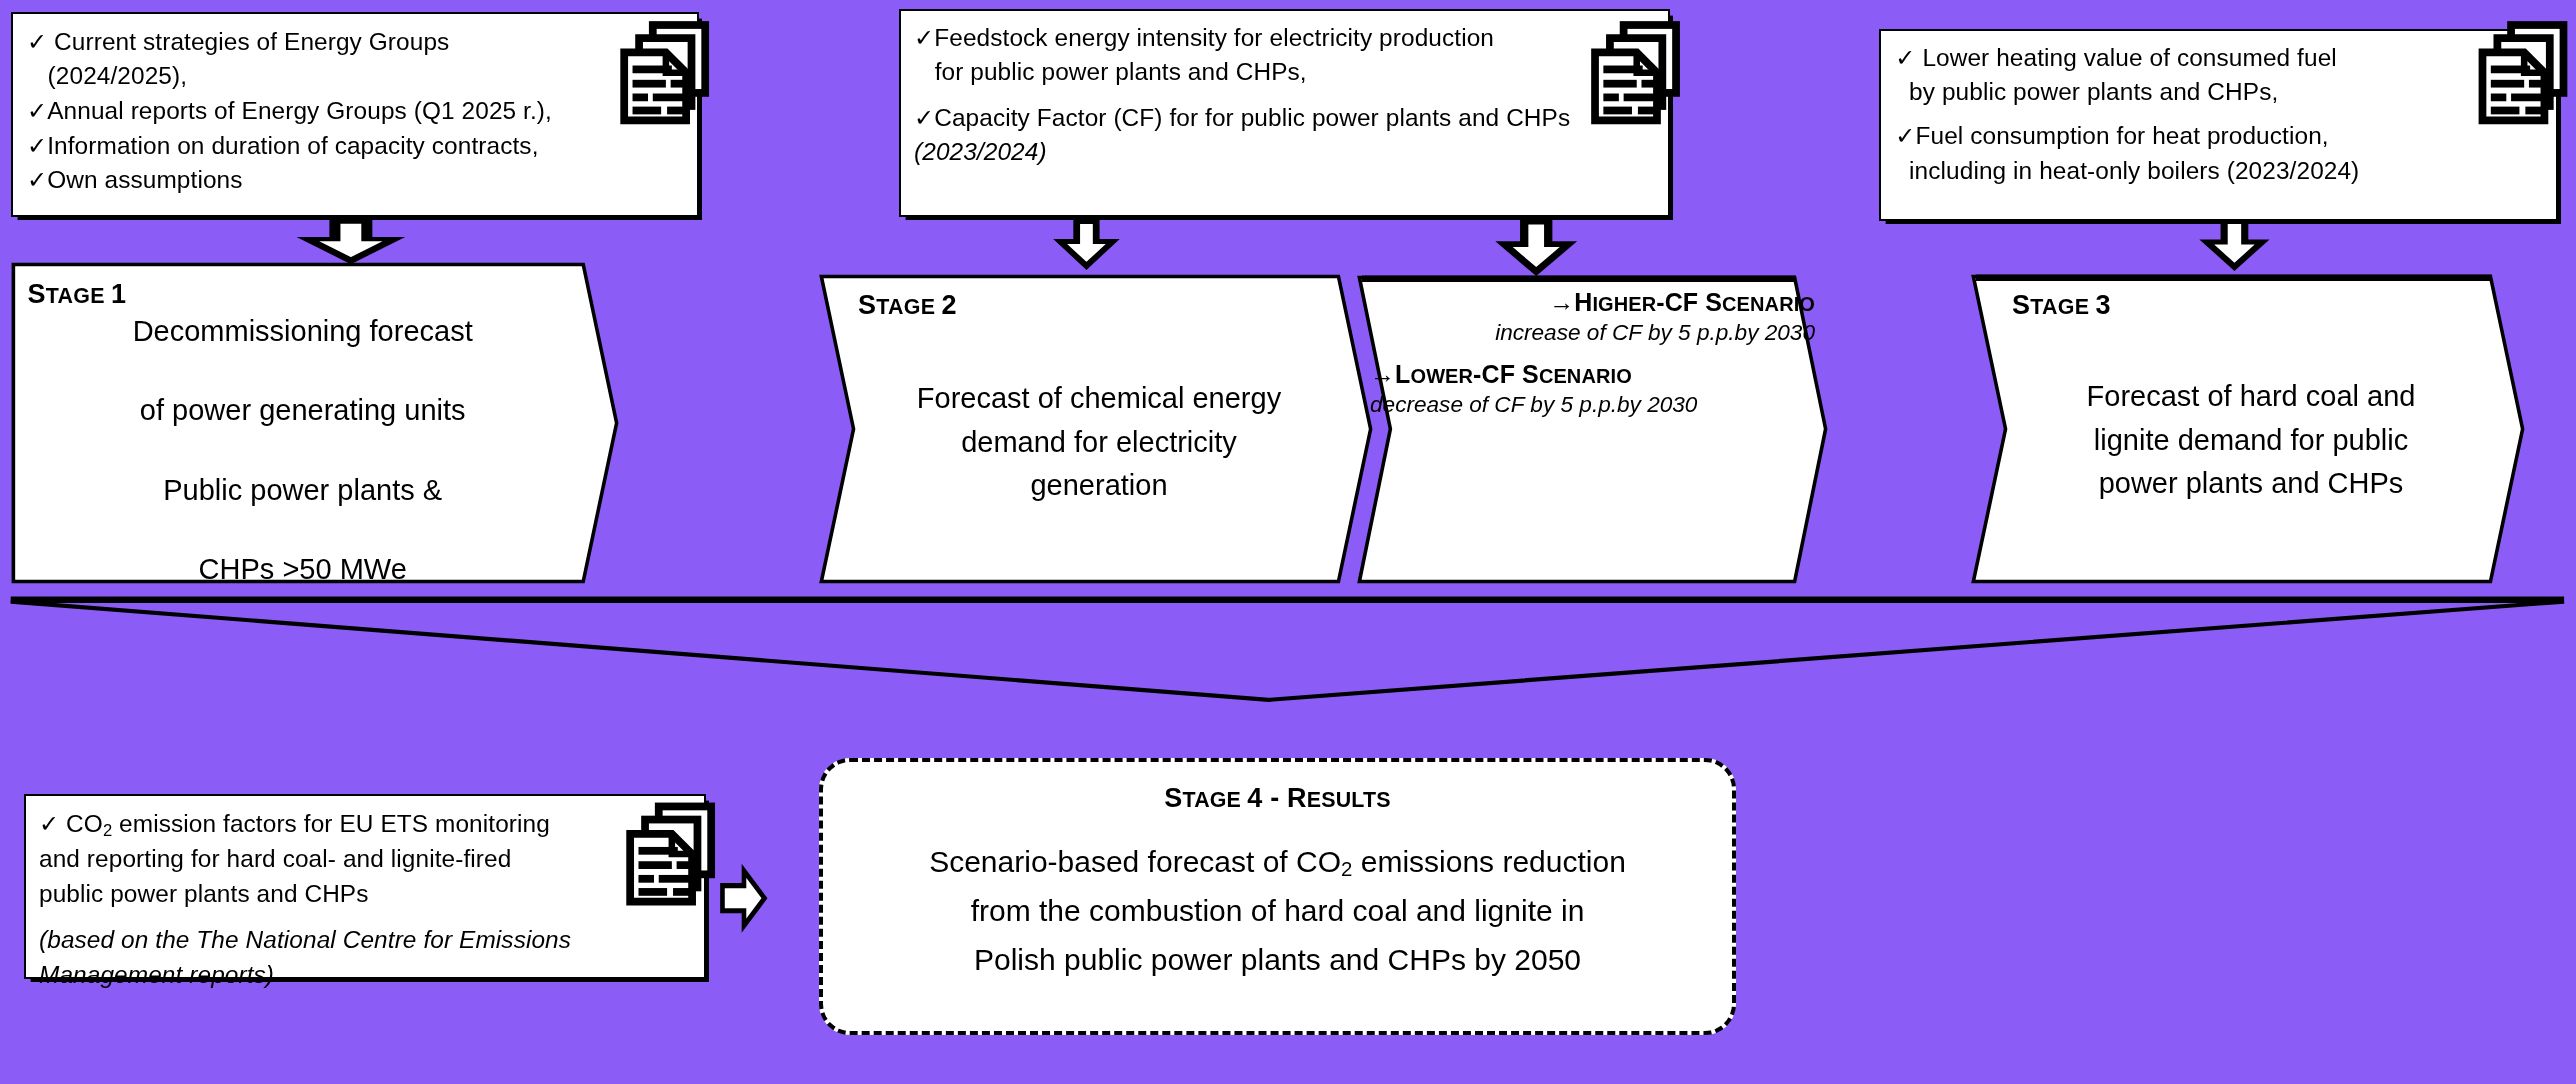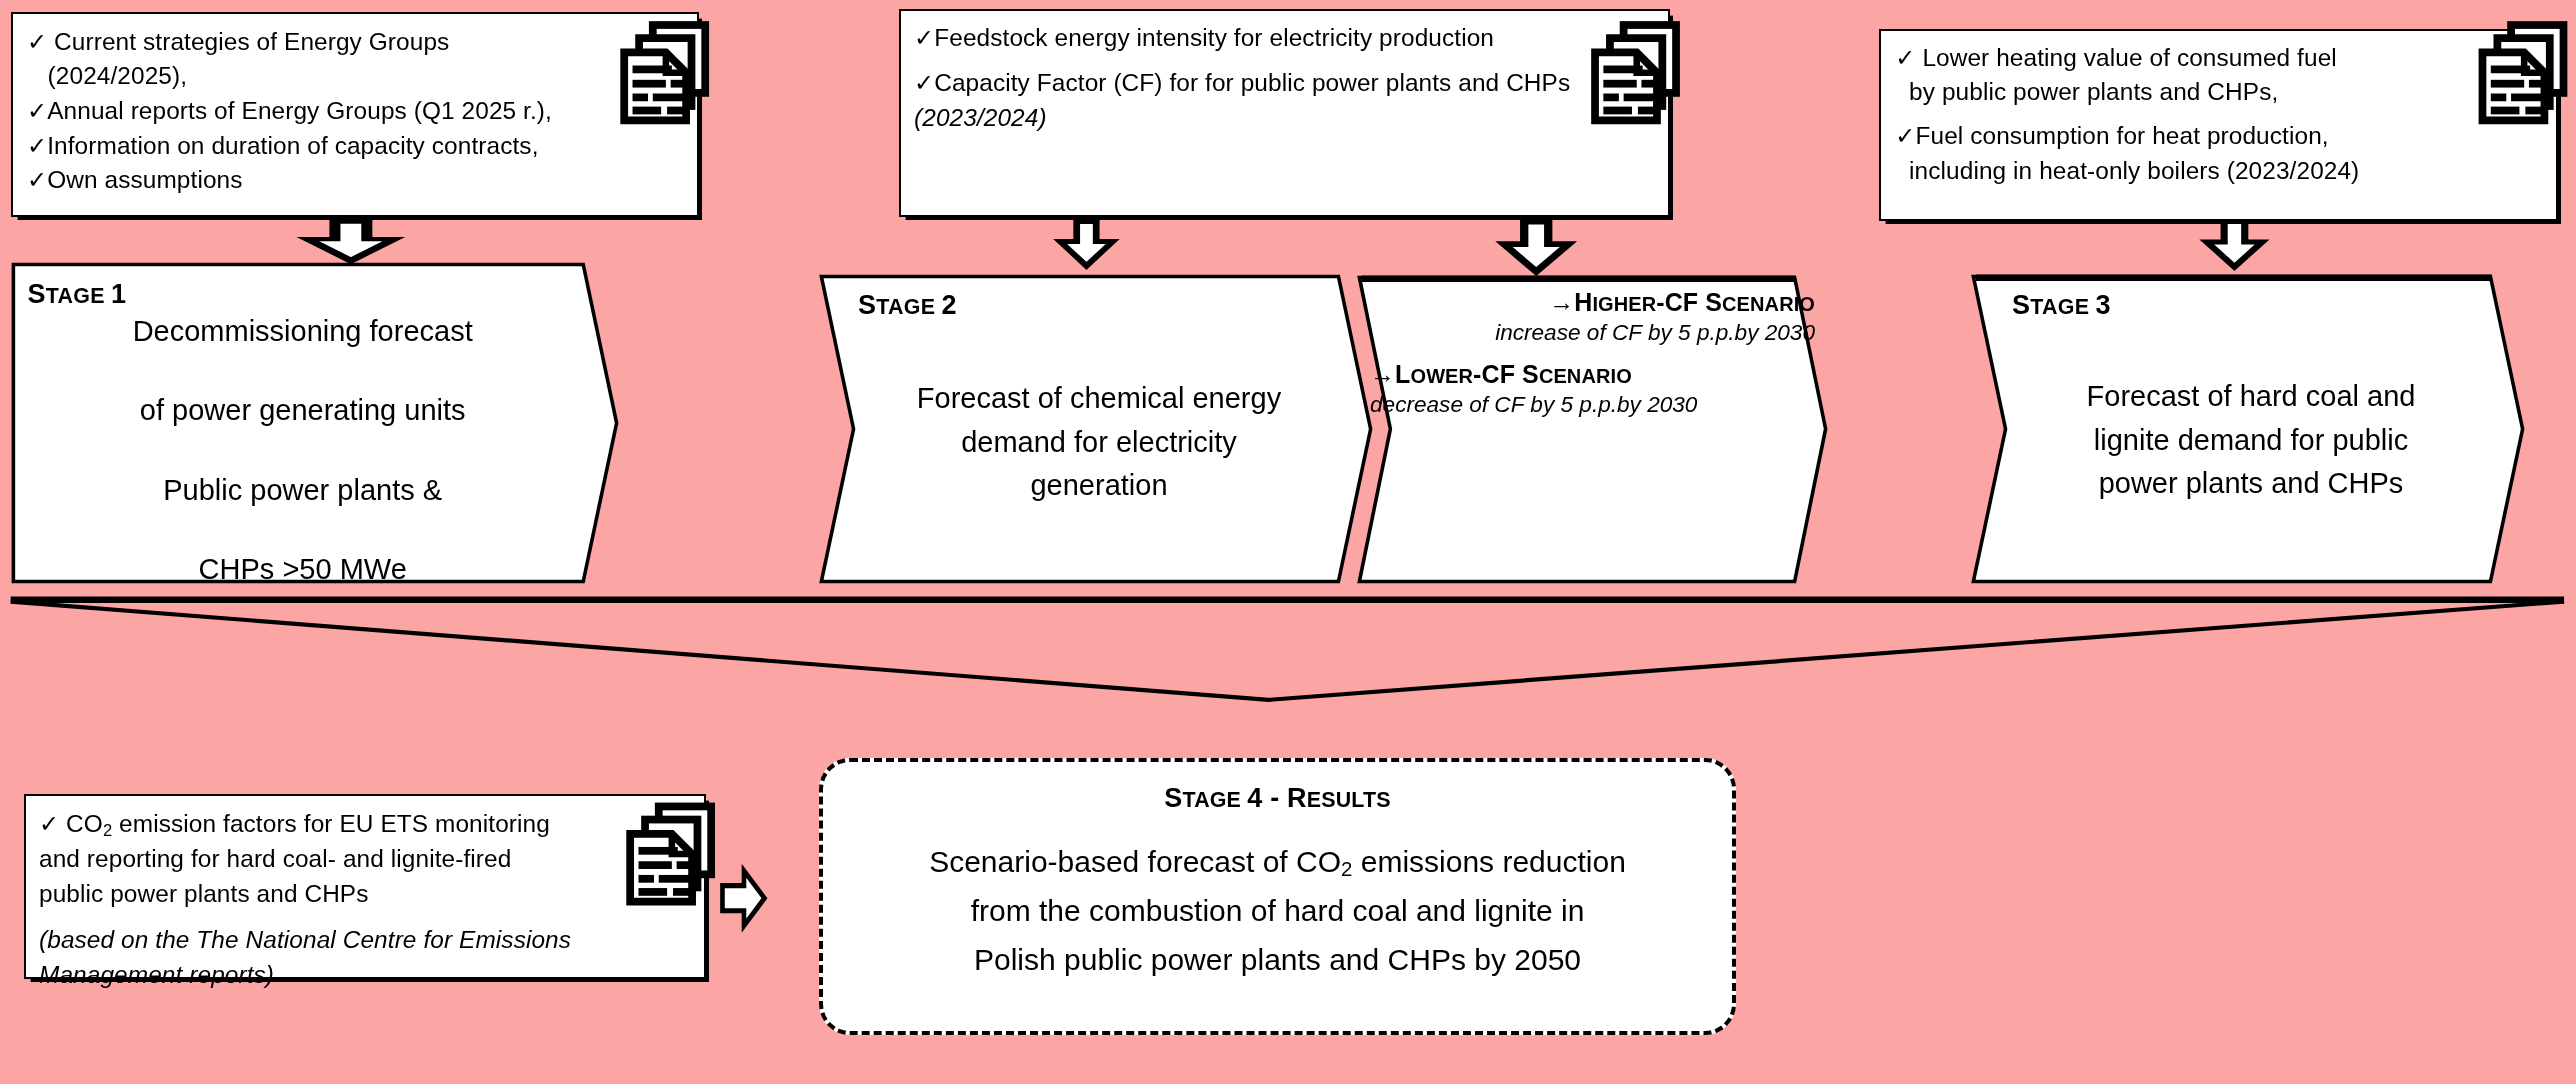--- a/index.html
+++ b/index.html
@@ -1,17 +1,17 @@
 <!DOCTYPE html>
 <html style="font-size:9.5px"><head>
 <meta charset="utf-8">
 <style>
   html,body{margin:0;padding:0;background:#ffffff;}
   body{font-family:"Liberation Sans",sans-serif;color:#000;}
-  #page{position:relative;width:2576px;height:1084px;background:#fca5a5;overflow:hidden;}
+  #page{position:relative;width:2576px;height:1084px;background:#8b5cf6;overflow:hidden;}
   .svgfull{position:absolute;left:0;top:0;width:2576px;height:1084px;pointer-events:none;}
 
   
   .srcbox{position:absolute;box-sizing:border-box;border:2.4px solid #000;background:#fff;
           box-shadow:4.8px 4.8px 0 -1.8px #000;}
   .srcline{display:block;font-size:24.4px;line-height:1.42;letter-spacing:0.1px;white-space:pre;}
   .srcline.ital{font-style:italic;}
   .chk{font-size:24px;}
 
   
@@ -49,20 +49,21 @@
       <span class="srcline">   (2024/2025),</span>
       <span class="srcline"><span class="chk">✓</span>Annual reports of Energy Groups (Q1 2025 r.),</span>
       <span class="srcline"><span class="chk">✓</span>Information on duration of capacity contracts,</span>
       <span class="srcline"><span class="chk">✓</span>Own assumptions</span>
     </div>
   </div>
 
   <div class="srcbox" style="left:899px;top:9px;width:771px;height:208px;">
     <div style="padding:9.5px 12px 0 13px;">
       <span class="srcline"><span class="chk">✓</span>Feedstock energy intensity for electricity production</span>
+      <span class="srcline">   for public power plants and CHPs,</span>
       <span class="srcline" style="height:10.7px;">&nbsp;</span>
       <span class="srcline"><span class="chk">✓</span>Capacity Factor (CF) for for public power plants and CHPs</span>
       <span class="srcline ital">(2023/2024)</span>
     </div>
   </div>
 
   <div class="srcbox" style="left:1879px;top:29px;width:679px;height:192px;">
     <div style="padding:9.5px 12px 0 14.3px;">
       <span class="srcline"><span class="chk">✓</span> Lower heating value of consumed fuel</span>
       <span class="srcline">  by public power plants and CHPs,</span>

